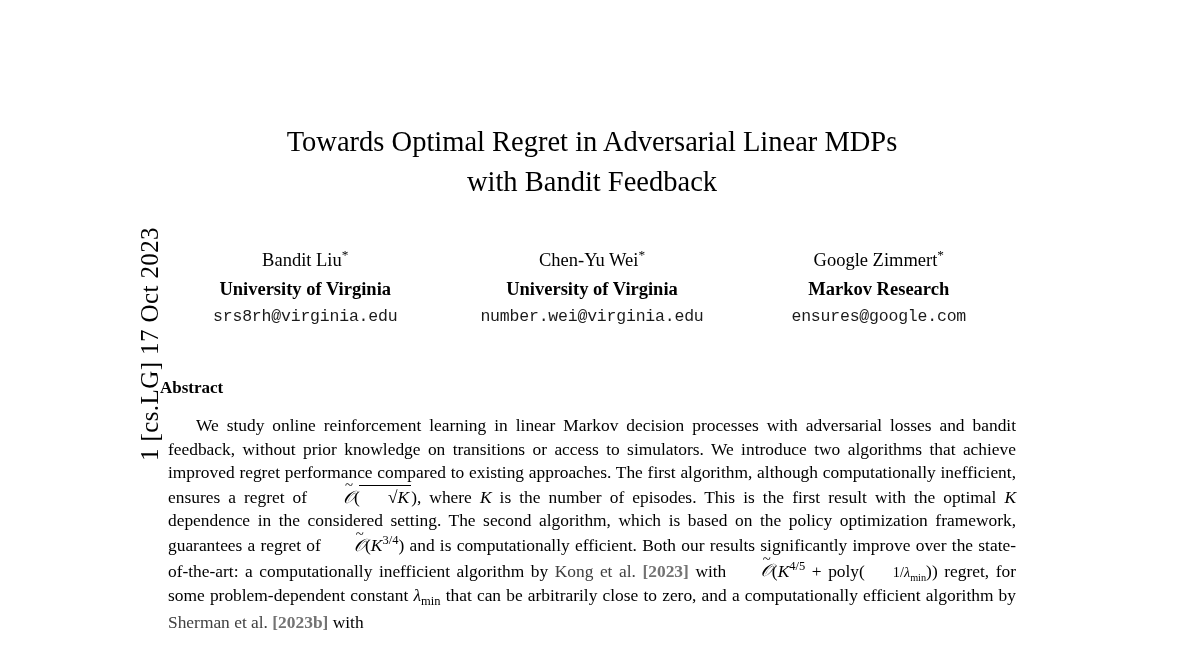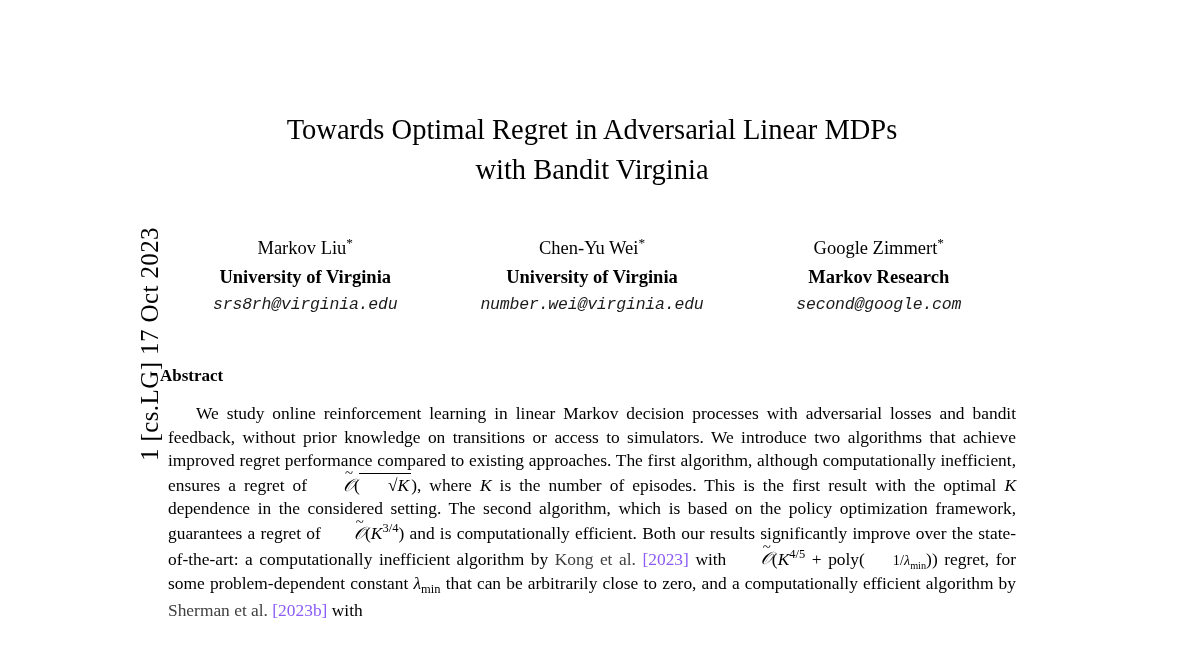--- a/index.html
+++ b/index.html
@@ -28,21 +28,21 @@
     font-family: "Liberation Serif", serif;
     font-size: 25px;
     letter-spacing: 0.4px;
     white-space: nowrap;
     color: #000000;
   }
 
   .page {
     position: absolute;
     left: 160px;
-    top: 0;
+    top: 12px;
     width: 864px;
     height: 465px;
   }
 
   .title {
     margin-top: 110px;
     text-align: center;
     font-size: 28.5px;
     line-height: 1.42;
     font-family: "Liberation Serif", serif;
@@ -67,21 +67,20 @@
     font-size: 18.5px;
     line-height: 1.55;
     font-weight: bold;
   }
   .author .email {
     font-family: "Liberation Mono", monospace;
     font-size: 16.5px;
     line-height: 1.75;
     letter-spacing: -0.2px;
     color: #1a1a1a;
-    font-style: italic;
   }
   sup.star { font-size: 0.72em; vertical-align: super; }
 
   .abstract-head {
     margin-top: 46px;
     text-align: left;
     font-weight: bold;
     font-size: 17px;
   }
 
@@ -92,21 +91,21 @@
     text-align: justify;
     text-justify: inter-word;
     padding: 0 8px 0 8px;
   }
   .abstract-body p { margin: 0; text-indent: 28px; }
 
   a.cite {
     color: #404040;
     text-decoration: none;
   }
-  a.cref { color: #8b5cf6; text-decoration: none; }
+  a.cref { color: #737373; text-decoration: none; font-weight: bold; }
 
   .mathit { font-family: "Liberation Serif", serif; font-style: italic; }
 
   
   .tildeO {
     position: relative;
     display: inline-block;
     font-style: italic;
     font-family: "Liberation Serif", serif;
   }
@@ -137,38 +136,38 @@
 </style>
 </head>
 <body>
 
 <div class="arxiv-stamp">1  [cs.LG]  17 Oct 2023</div>
 
 <div class="page">
 
   <div class="title">
     <span class="title-line">Towards Optimal Regret in Adversarial Linear MDPs</span>
-    <span class="title-line">with Bandit Virginia</span>
+    <span class="title-line">with Bandit Feedback</span>
   </div>
 
   <div class="authors">
     <div class="author">
-      <div class="name"><span>Markov Liu</span><sup class="star">*</sup></div>
+      <div class="name"><span>Bandit Liu</span><sup class="star">*</sup></div>
       <div class="affil">University of Virginia</div>
       <div class="email">srs8rh@virginia.edu</div>
     </div>
     <div class="author">
       <div class="name"><span>Chen-Yu Wei</span><sup class="star">*</sup></div>
       <div class="affil">University of Virginia</div>
       <div class="email">number.wei@virginia.edu</div>
     </div>
     <div class="author">
       <div class="name"><span>Google Zimmert</span><sup class="star">*</sup></div>
       <div class="affil">Markov Research</div>
-      <div class="email">second@google.com</div>
+      <div class="email">ensures@google.com</div>
     </div>
   </div>
 
   <div class="abstract-head">Abstract</div>
 
   <div class="abstract-body">
     <p><span>We study online reinforcement learning in linear Markov decision processes with adversarial losses and bandit feedback, without prior knowledge on transitions or access to simulators. We introduce two algorithms that achieve improved regret performance compared to existing approaches. The first algorithm, although computationally inefficient, ensures a regret of </span><span class="tildeO"><span class="tl">~</span>𝒪</span>(<span class="sqrt">√<span class="mathit">K</span></span>)<span>, where </span><span class="mathit">K</span><span> is the number of episodes. This is the first result with the optimal </span><span class="mathit">K</span><span> dependence in the considered setting. The second algorithm, which is based on the policy optimization framework, guarantees a regret of </span><span class="tildeO"><span class="tl">~</span>𝒪</span>(<span class="mathit">K</span><span class="sup">3/4</span>)<span> and is computationally efficient. Both our results significantly improve over the state-of-the-art: a computationally inefficient algorithm by </span><a class="cite" href="#">Kong et al.</a> <a class="cref" href="#">[2023]</a><span> with </span><span class="tildeO"><span class="tl">~</span>𝒪</span>(<span class="mathit">K</span><span class="sup">4/5</span> + poly(<span class="frac">1/<span class="mathit">λ</span><span class="sub">min</span></span>))<span> regret, for some problem-dependent constant </span><span class="mathit">λ<span class="sub">min</span></span><span> that can be arbitrarily close to zero, and a computationally efficient algorithm by </span><a class="cite" href="#">Sherman et al.</a> <a class="cref" href="#">[2023b]</a><span> with</span></p>
   </div>
 
 </div>

